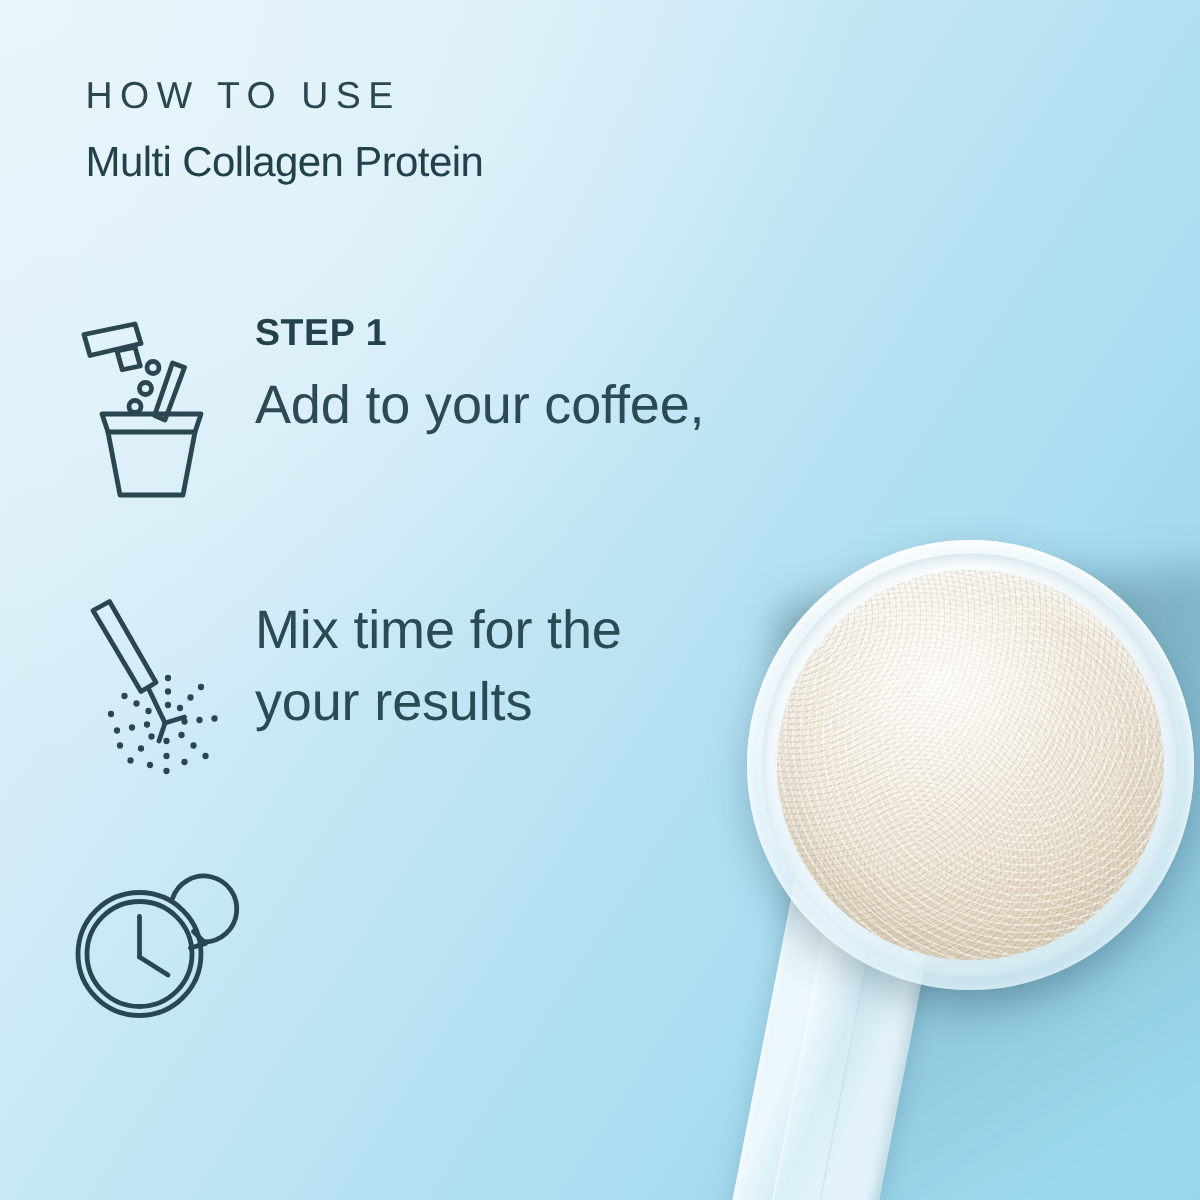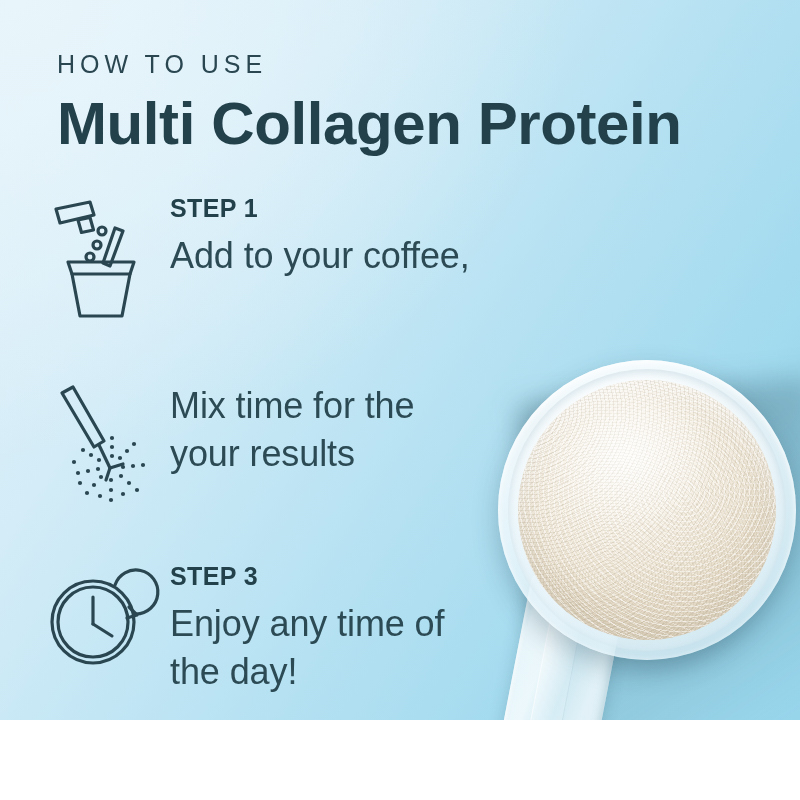--- a/index.html
+++ b/index.html
@@ -5,21 +5,21 @@
 <style>
   html, body {
     margin: 0;
     padding: 0;
     background: #ffffff;
   }
 
   .infographic {
     position: relative;
     width: 800px;
-    height: 720px;
+    height: 800px;
     overflow: hidden;
     font-family: "Liberation Sans", "DejaVu Sans", sans-serif;
     color: #26434c;
     
     background:
       radial-gradient(120% 110% at 2% 0%, #e8f5fb 0%, rgba(232,245,251,0) 58%),
       linear-gradient(123deg, #e3f2fa 0%, #d3ecf7 28%, #b5e1f2 58%, #9fd9ee 82%, #98d6ec 100%);
   }
 
   
@@ -32,33 +32,33 @@
   .eyebrow {
     font-size: 25px;
     font-weight: 300;
     letter-spacing: 5.0px;
     line-height: 1;
     color: #2a4751;
     white-space: nowrap;
   }
   .headline {
     margin-top: 16px;
-    font-size: 60px;
-    font-weight: 700;
+    font-size: 28px;
+    font-weight: 400;
     letter-spacing: -0.4px;
     line-height: 1.04;
     color: #22414b;
     white-space: nowrap;
   }
 
   
   .steps {
     position: absolute;
     left: 0;
-    top: 192px;
+    top: 206px;
     width: 560px;
   }
   .step {
     position: relative;
     display: flex;
     align-items: flex-start;
     min-height: 160px;
   }
   .step-icon {
     position: relative;
@@ -322,27 +322,20 @@
           <circle cx="44" cy="56" r="35"></circle>
 
           <path d="M44 31 L44 58"></path>
           <path d="M44 58 L63 70"></path>
 
           <path d="M66 19 a22 22 0 1 1 21 29"></path>
 
           <path d="M80 41 L88 49 L78 52"></path>
         </svg>
       </div>
-      <div class="step-text">
-        <div class="step-label">STEP 3</div>
-        <div class="step-desc">
-          <span class="ln">Enjoy any time of</span>
-          <span class="ln">the day!</span>
-        </div>
-      </div>
     </div>
 
   </div>
 
   <div class="scoop-wrap">
     <div class="scoop-shadow"></div>
     <div class="scoop-handle"></div>
     <div class="scoop-bowl">
       <div class="scoop-rim-inner"></div>
       <div class="scoop-powder"></div>

